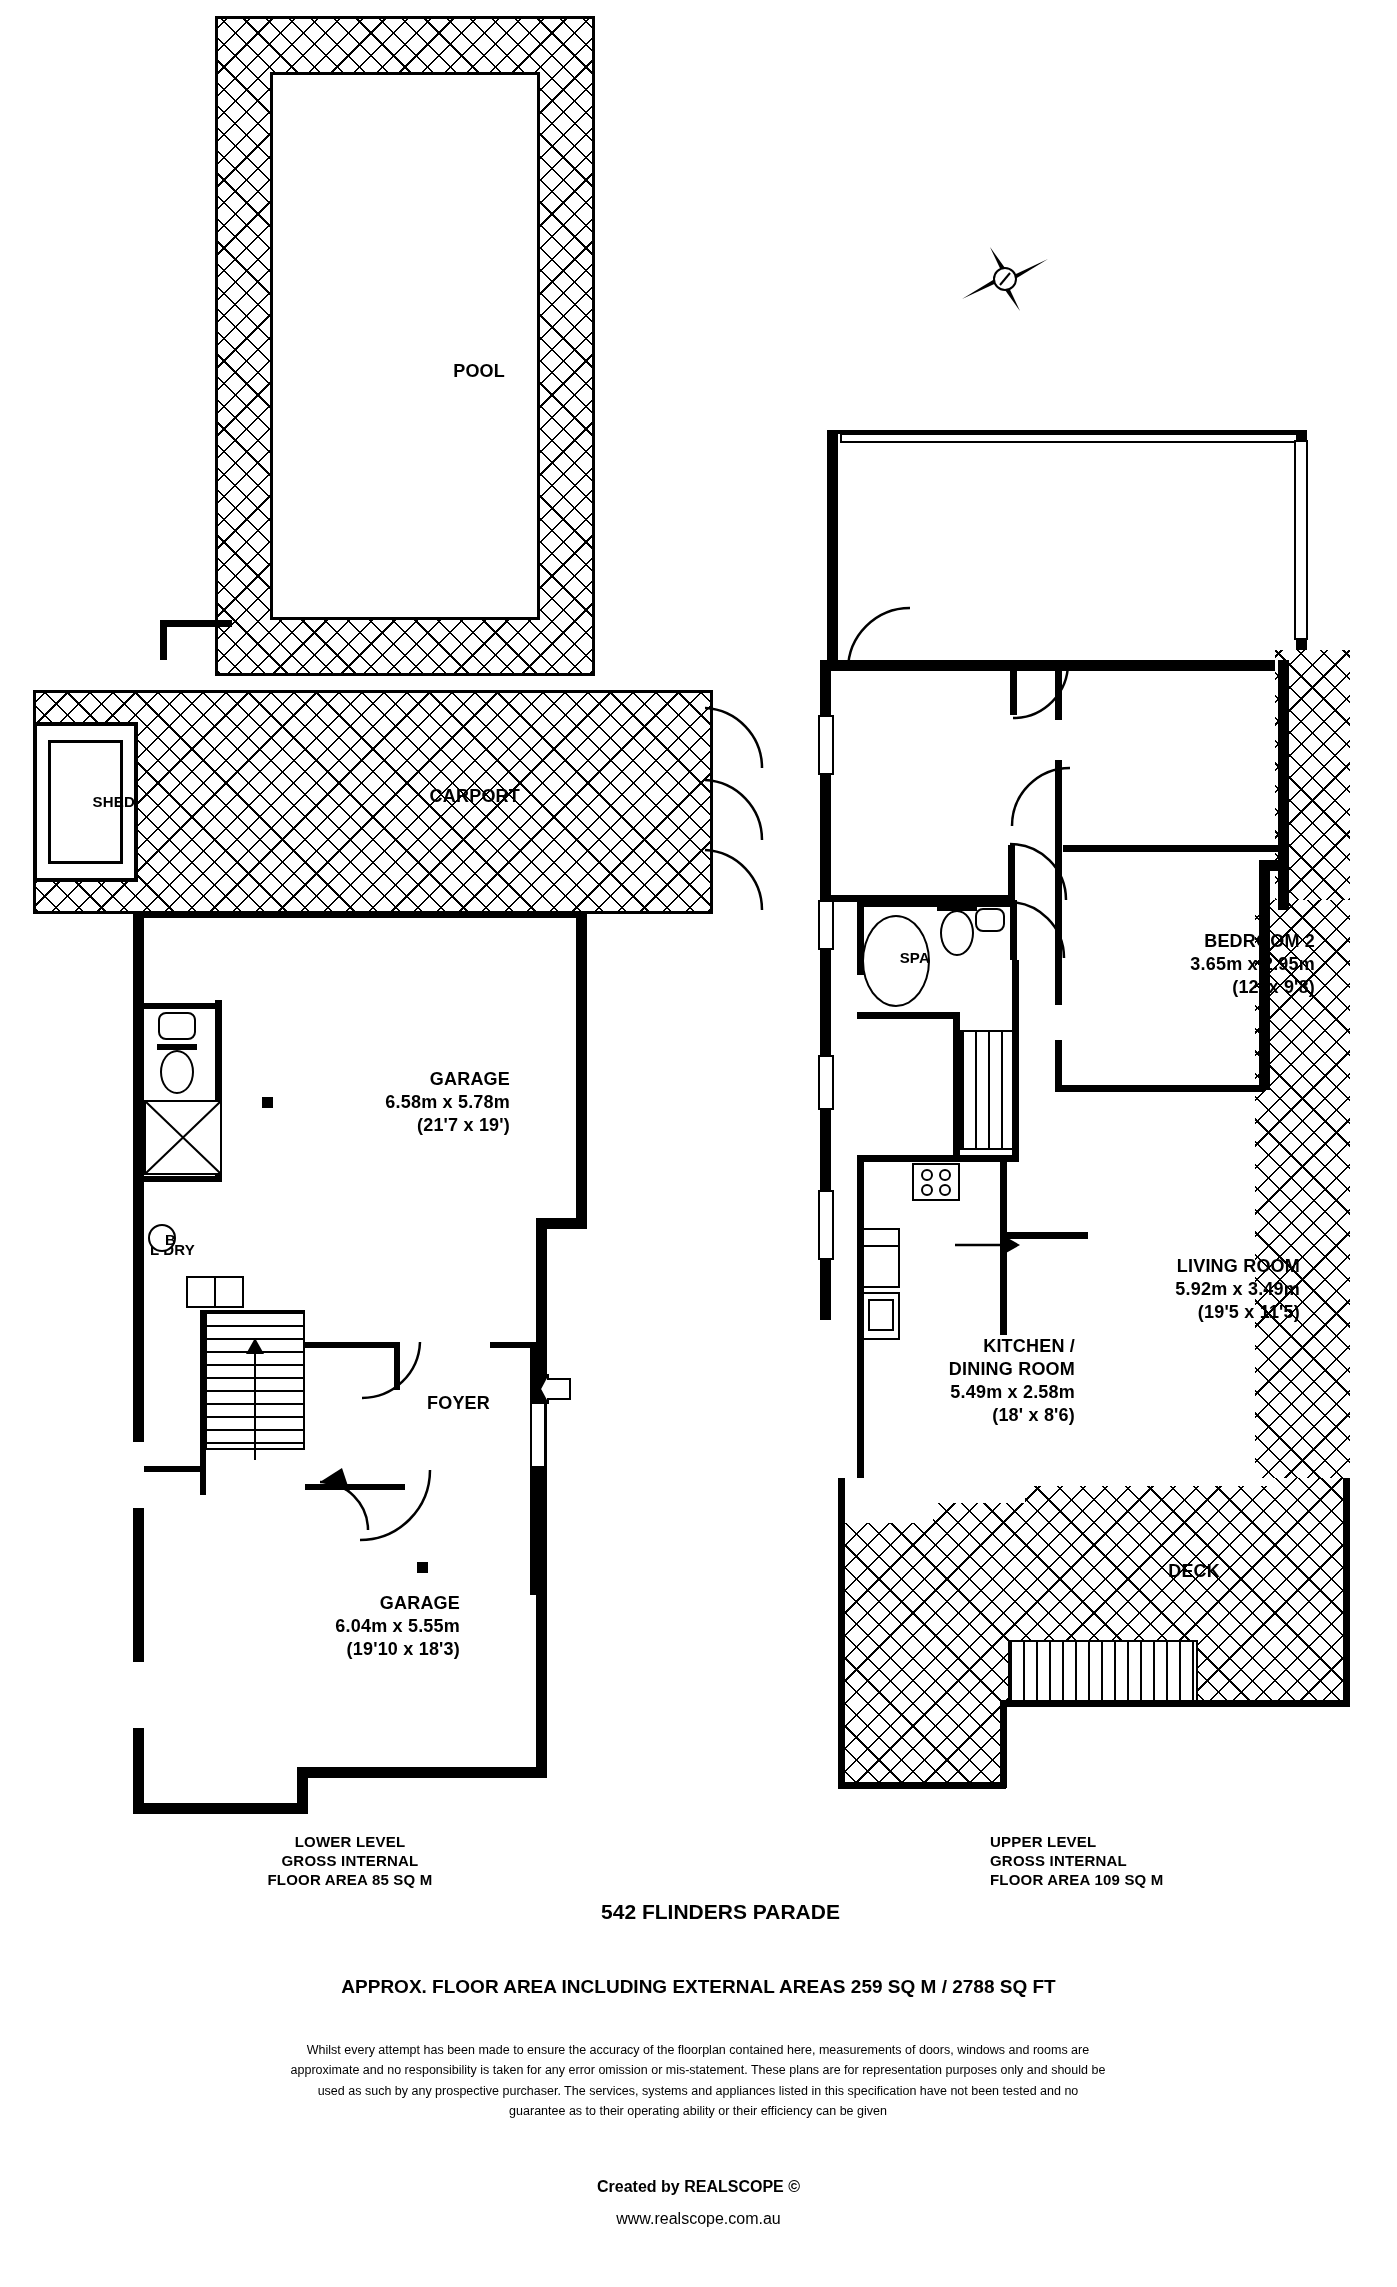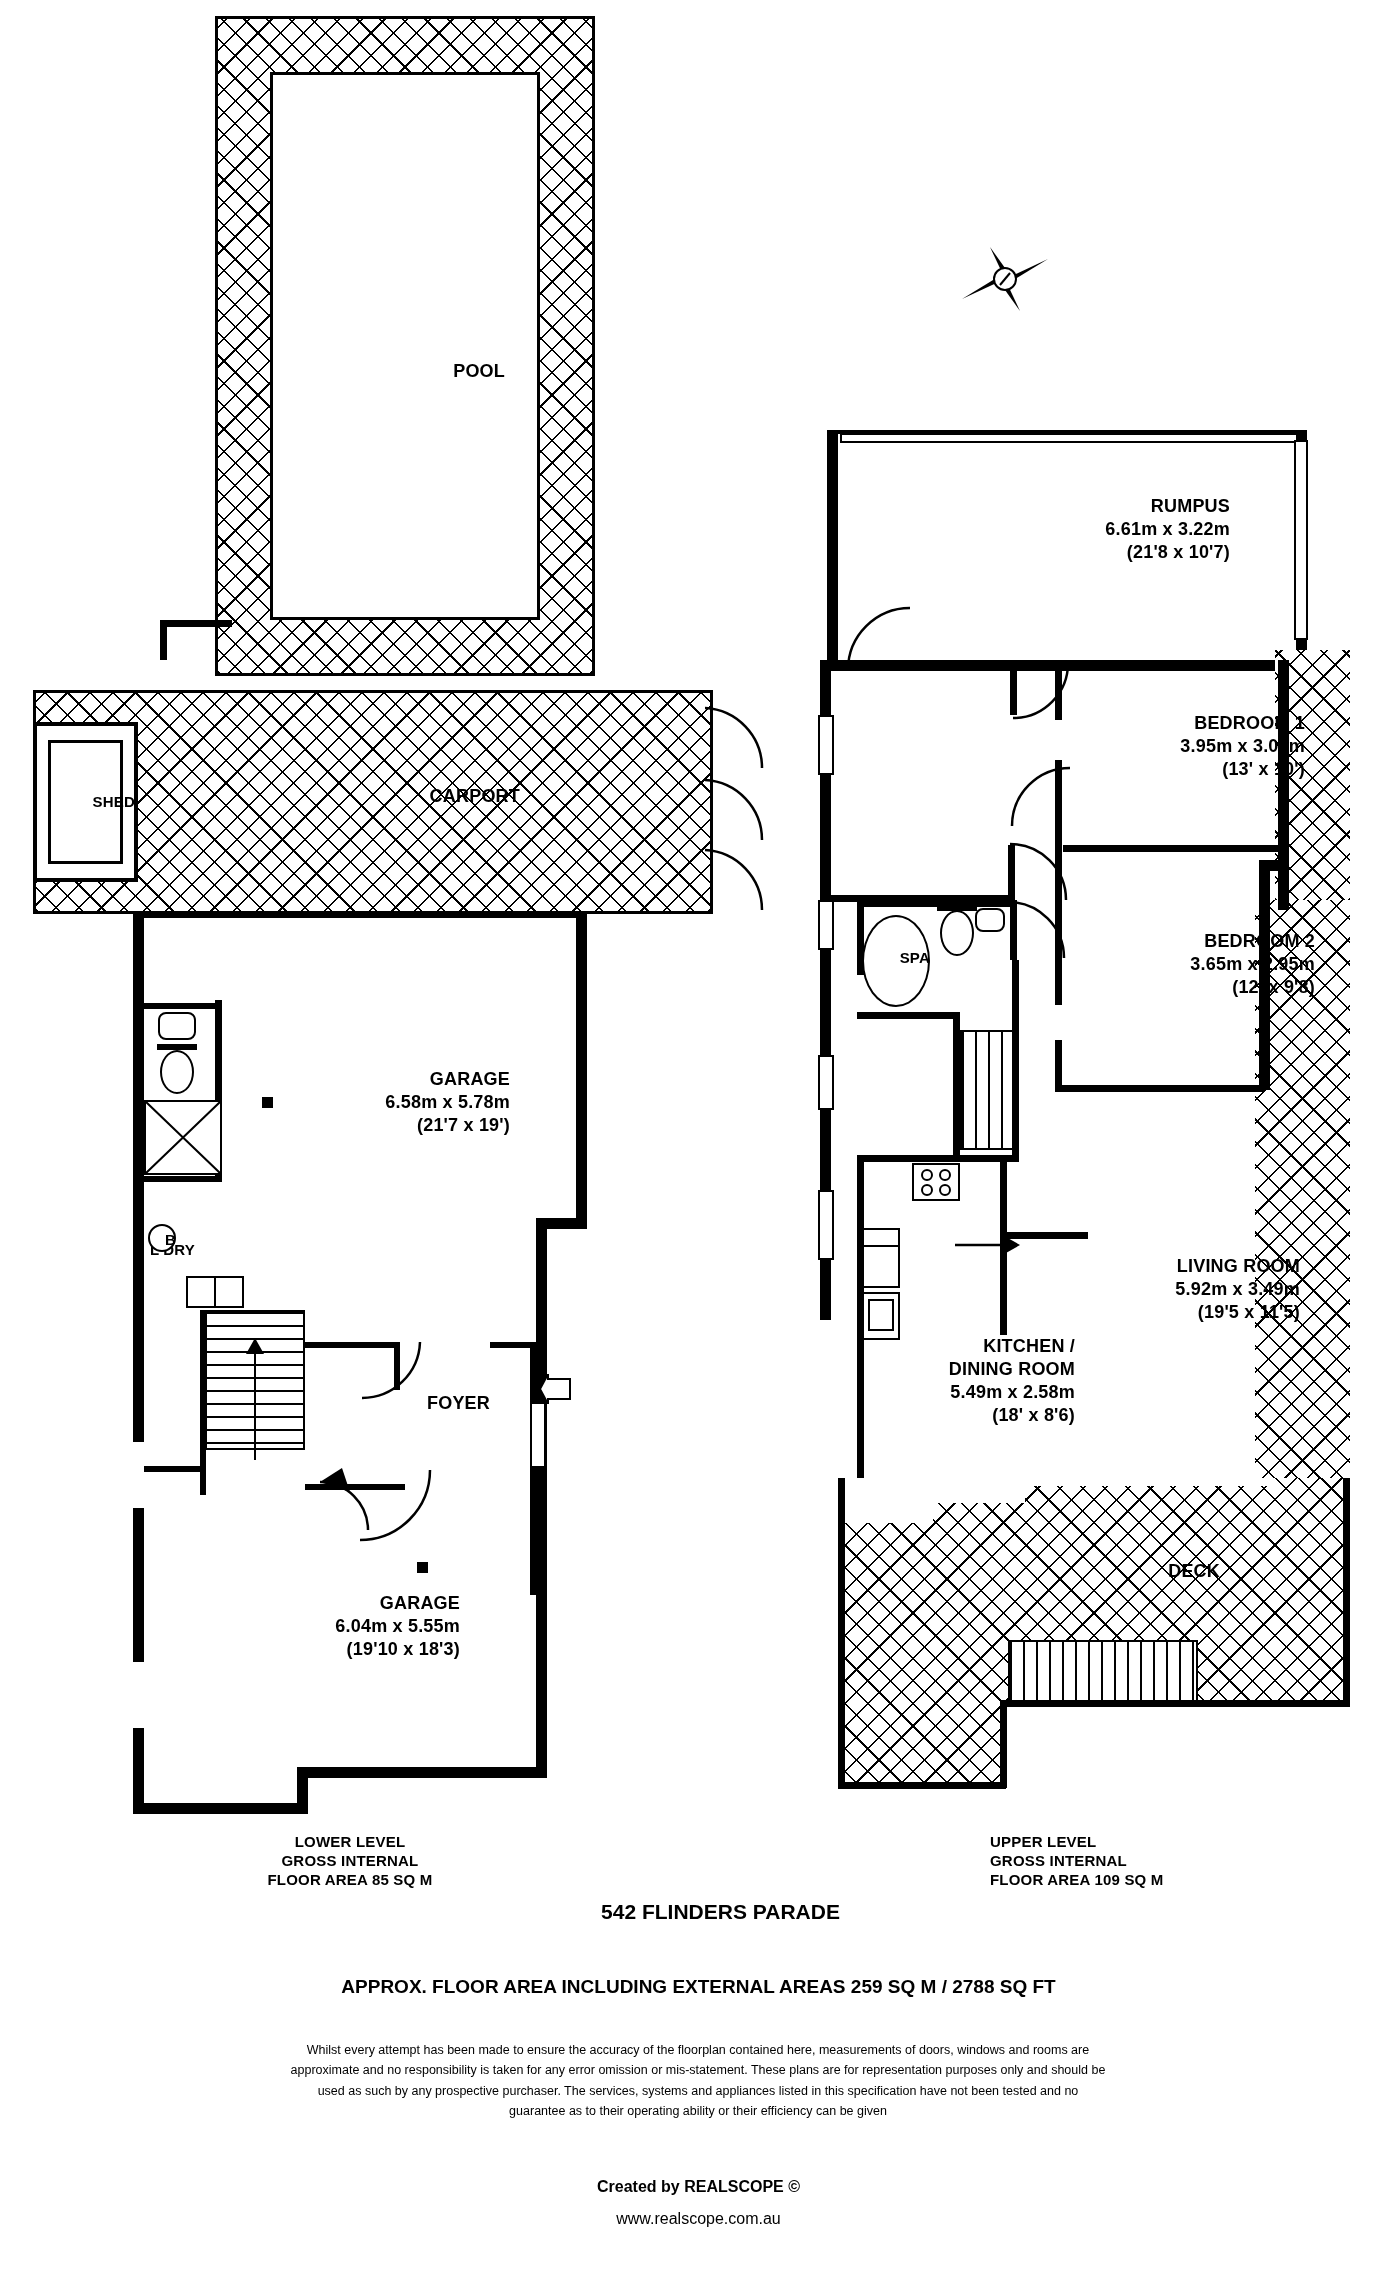--- a/index.html
+++ b/index.html
@@ -203,44 +203,38 @@
     <path d="M45 34 L60 66 L40 38 Z" fill="#000"></path>
     <circle cx="45" cy="34" r="11" fill="#fff" stroke="#000" stroke-width="2"></circle>
     <path d="M40 40 L50 28" stroke="#000" stroke-width="2"></path>
   </svg>
 
   <div class="abs wall" style="left:827px; top:430px; width:11px; height:235px;"></div>
   <div class="abs thinline" style="left:827px; top:430px; width:480px; height:4px;"></div>
   <div class="abs white" style="left:840px; top:433px; width:465px; height:10px; border:2px solid #000;"></div>
   <div class="abs wall" style="left:1296px; top:430px; width:11px; height:235px;"></div>
   <div class="abs white" style="left:1294px; top:440px; width:14px; height:200px; border:2px solid #000;"></div>
-  <div class="lbl lbl-18" style="left:930px; top:495px; width:300px;">RUMPUS
-6.61m x 3.22m
-(21'8 x 10'7)</div>
 
   <div class="abs wall" style="left:820px; top:660px; width:11px; height:660px;"></div>
   <div class="abs wall" style="left:820px; top:660px; width:470px; height:11px;"></div>
   <div class="abs hatch-nb" style="left:1275px; top:650px; width:75px; height:250px;"></div>
   <div class="abs hatch-nb" style="left:1255px; top:900px; width:95px; height:650px;"></div>
   <div class="abs wall" style="left:1278px; top:660px; width:11px; height:250px;"></div>
   <div class="abs wall" style="left:1259px; top:860px; width:11px; height:230px;"></div>
   <div class="abs wall" style="left:1259px; top:860px; width:30px; height:11px;"></div>
 
   <div class="abs white" style="left:818px; top:715px; width:16px; height:60px; border:2px solid #000;"></div>
   <div class="abs white" style="left:818px; top:900px; width:16px; height:50px; border:2px solid #000;"></div>
   <div class="abs white" style="left:818px; top:1055px; width:16px; height:55px; border:2px solid #000;"></div>
   <div class="abs white" style="left:818px; top:1190px; width:16px; height:70px; border:2px solid #000;"></div>
 
   <div class="abs wall" style="left:1010px; top:660px; width:7px; height:55px;"></div>
   <div class="abs wall" style="left:831px; top:895px; width:180px; height:7px;"></div>
   <div class="abs wall" style="left:1008px; top:845px; width:7px; height:57px;"></div>
 
-  <div class="lbl lbl-18" style="left:1085px; top:712px; width:220px;">BEDROOM 1
-3.95m x 3.05m
-(13' x 10')</div>
   <div class="abs wall" style="left:1055px; top:660px; width:7px; height:60px;"></div>
   <div class="abs wall" style="left:1063px; top:845px; width:215px; height:7px;"></div>
   <div class="abs wall" style="left:1055px; top:760px; width:7px; height:92px;"></div>
 
   <div class="lbl lbl-18" style="left:1095px; top:930px; width:220px;">BEDROOM 2
 3.65m x 2.95m
 (12' x 9'8)</div>
   <div class="abs wall" style="left:1055px; top:845px; width:7px; height:160px;"></div>
   <div class="abs wall" style="left:1055px; top:1085px; width:210px; height:7px;"></div>
   <div class="abs wall" style="left:1055px; top:1040px; width:7px; height:52px;"></div>

